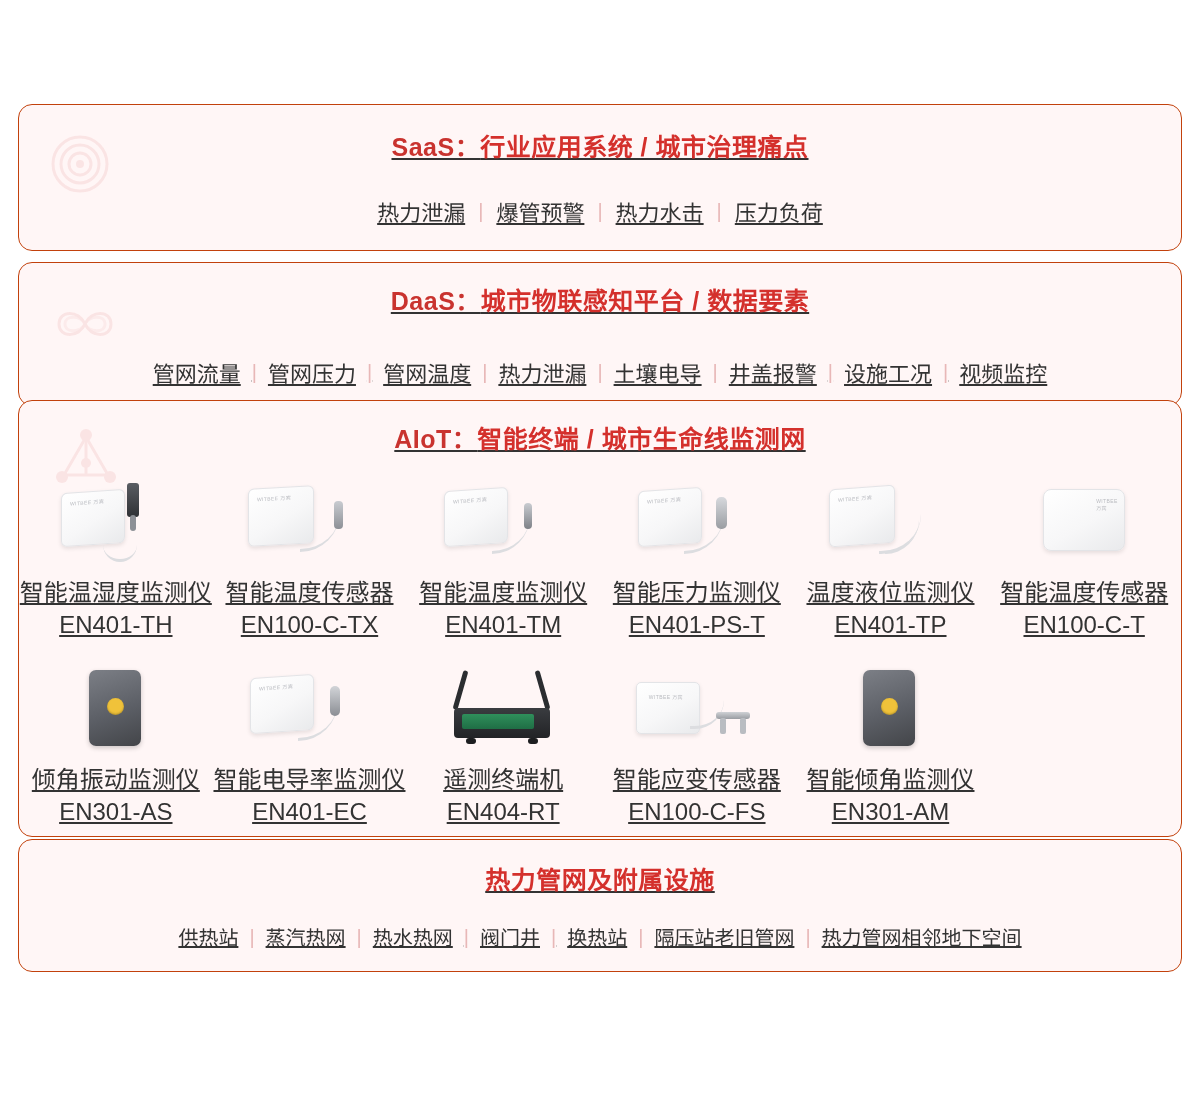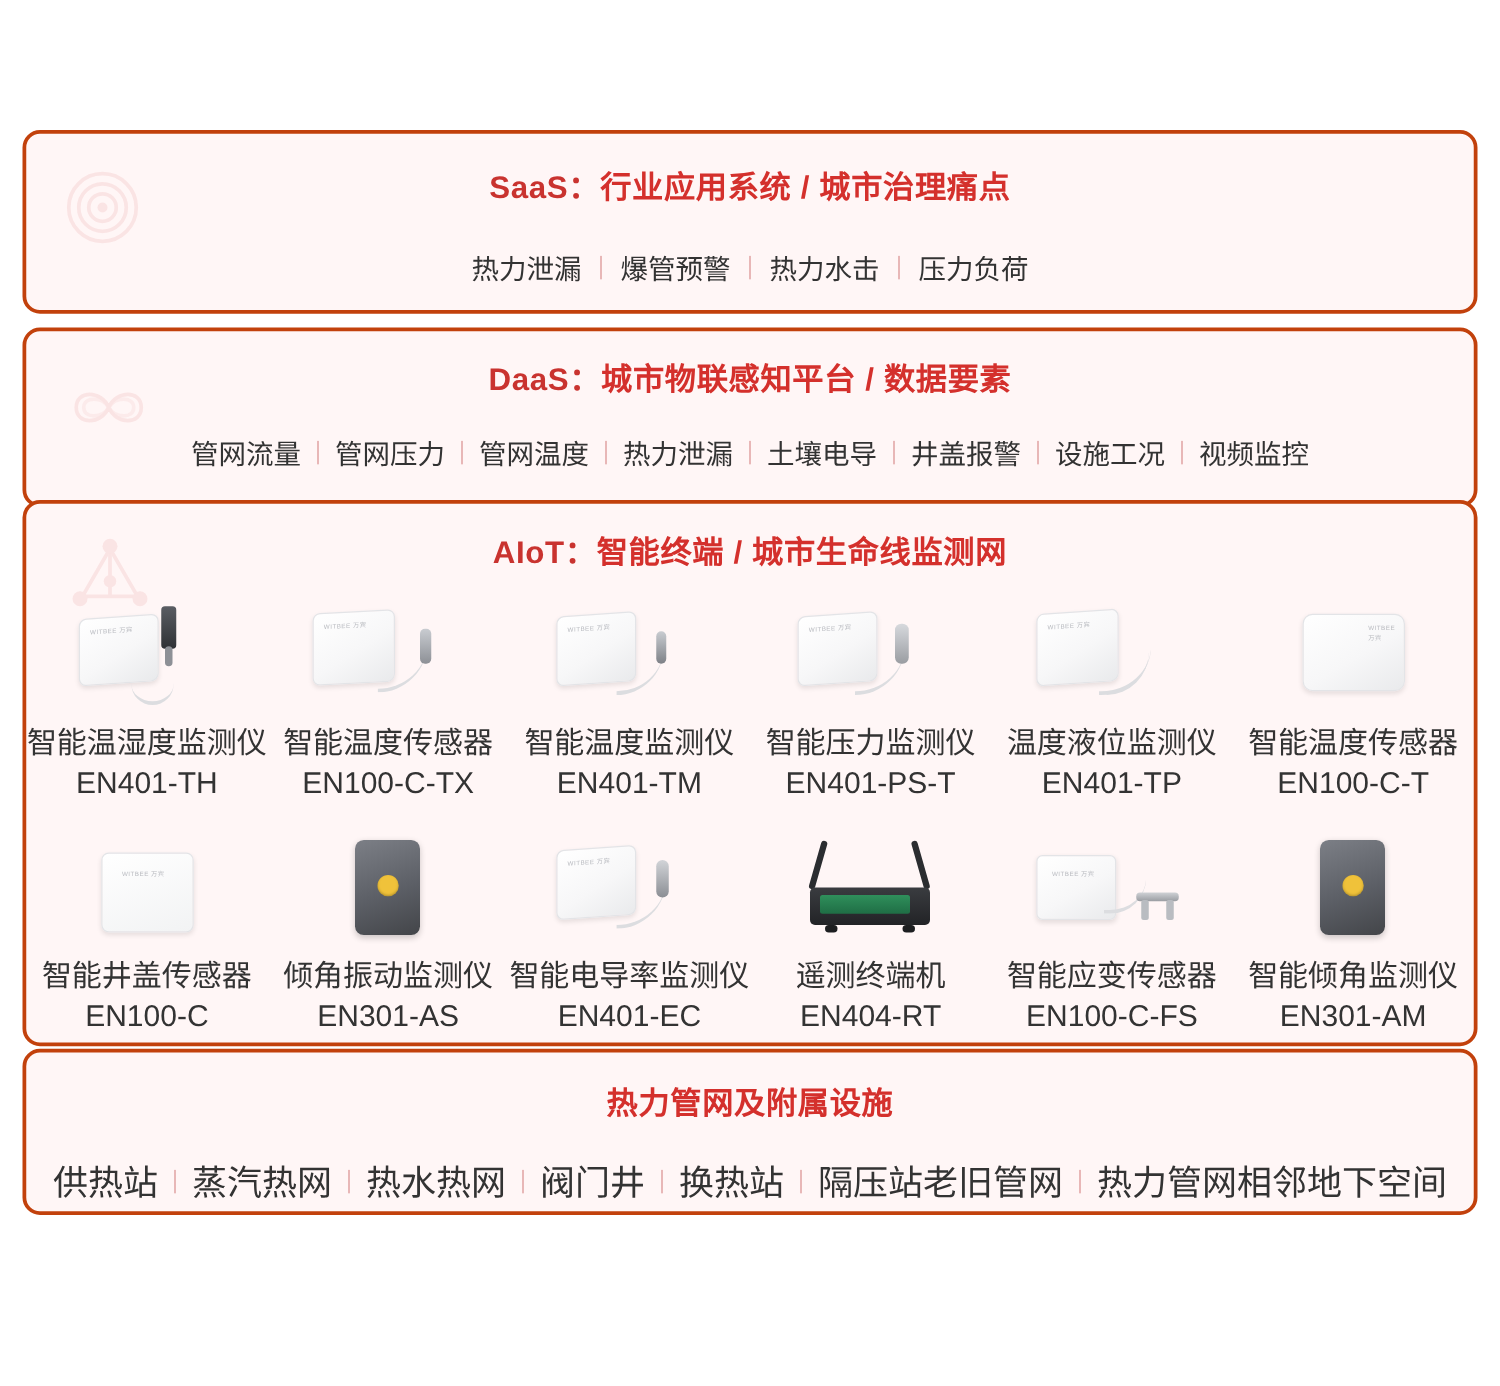--- a/index.html
+++ b/index.html
@@ -20,24 +20,25 @@
     position: absolute;
     left: 0; top: 0;
     width: 1200px;
     height: 1109px;
   }
   .panel {
     position: absolute;
     left: 18px;
     width: 1164px;
     box-sizing: border-box;
-    border: 3px solid #c2410c;
+    border: 1px solid #c2410c;
     border-radius: 14px;
     background: #fff6f6;
     overflow: hidden;
+    text-decoration: underline;
   }
   .panel-title {
     text-align: center;
     font-size: 25px;
     font-weight: bold;
     letter-spacing: 0.5px;
   }
   .t-prefix { color: #c9332f; }
   .t-main   { color: #d4302c; }
   .chips {
@@ -65,21 +66,21 @@
   }
 
   
   #saas-panel { top: 104px; height: 147px; }
   #saas-panel .panel-title { margin-top: 22px; }
   #saas-panel .chips { margin-top: 32px; }
 
   
   #daas-panel { top: 262px; height: 144px; }
   #daas-panel .panel-title { margin-top: 18px; }
-  #daas-panel .chips { margin-top: 26px; }
+  #daas-panel .chips { margin-top: 39px; }
   #daas-panel .chip { padding: 0 11px; }
 
   
   #aiot-panel { top: 400px; height: 437px; }
   #aiot-panel .panel-title { margin-top: 18px; }
 
   .device-grid {
     margin-top: 22px;
     display: grid;
     grid-template-columns: repeat(6, 1fr);
@@ -107,21 +108,21 @@
     font-size: 24px;
     color: #333333;
     line-height: 1.35;
     text-align: center;
   }
 
   
   #infra-panel { top: 839px; height: 133px; }
   #infra-panel .panel-title { margin-top: 20px; }
   #infra-panel .chips { margin-top: 26px; }
-  #infra-panel .chip { padding: 0 11px; font-size: 28px; }
+  #infra-panel .chip { padding: 0 11px; font-size: 20px; }
 
   
   .box-white {
     position: absolute;
     background: linear-gradient(150deg,#ffffff 0%,#f7f7f8 55%,#e9eaec 100%);
     border: 1px solid #e3e4e7;
     border-radius: 6px;
     box-shadow: 0 2px 4px rgba(0,0,0,0.10);
   }
   .brand {
@@ -324,29 +325,20 @@
       <div class="device">
         <div class="device-img">
           <div class="box-white" style="left:44px; top:12px; width:80px; height:60px; border-radius:8px;">
             <span class="brand" style="top:8px; left:52px;">WITBEE 万宾</span>
           </div>
         </div>
         <div class="device-name">智能温度传感器</div>
         <div class="device-model">EN100-C-T</div>
       </div>
 
-      <div class="device">
-        <div class="device-img">
-          <div class="box-white" style="left:48px; top:16px; width:72px; height:62px; border-radius:6px; background:linear-gradient(160deg,#ffffff,#f2f3f4);">
-            <span class="brand" style="top:12px; left:16px;">WITBEE 万宾</span>
-          </div>
-        </div>
-        <div class="device-name">智能井盖传感器</div>
-        <div class="device-model">EN100-C</div>
-      </div>
 
       <div class="device">
         <div class="device-img">
           <div class="box-dark" style="left:58px; top:6px; width:52px; height:76px;"></div>
           <div class="dot-yellow" style="left:76px; top:34px; width:17px; height:17px;"></div>
         </div>
         <div class="device-name">倾角振动监测仪</div>
         <div class="device-model">EN301-AS</div>
       </div>
 

